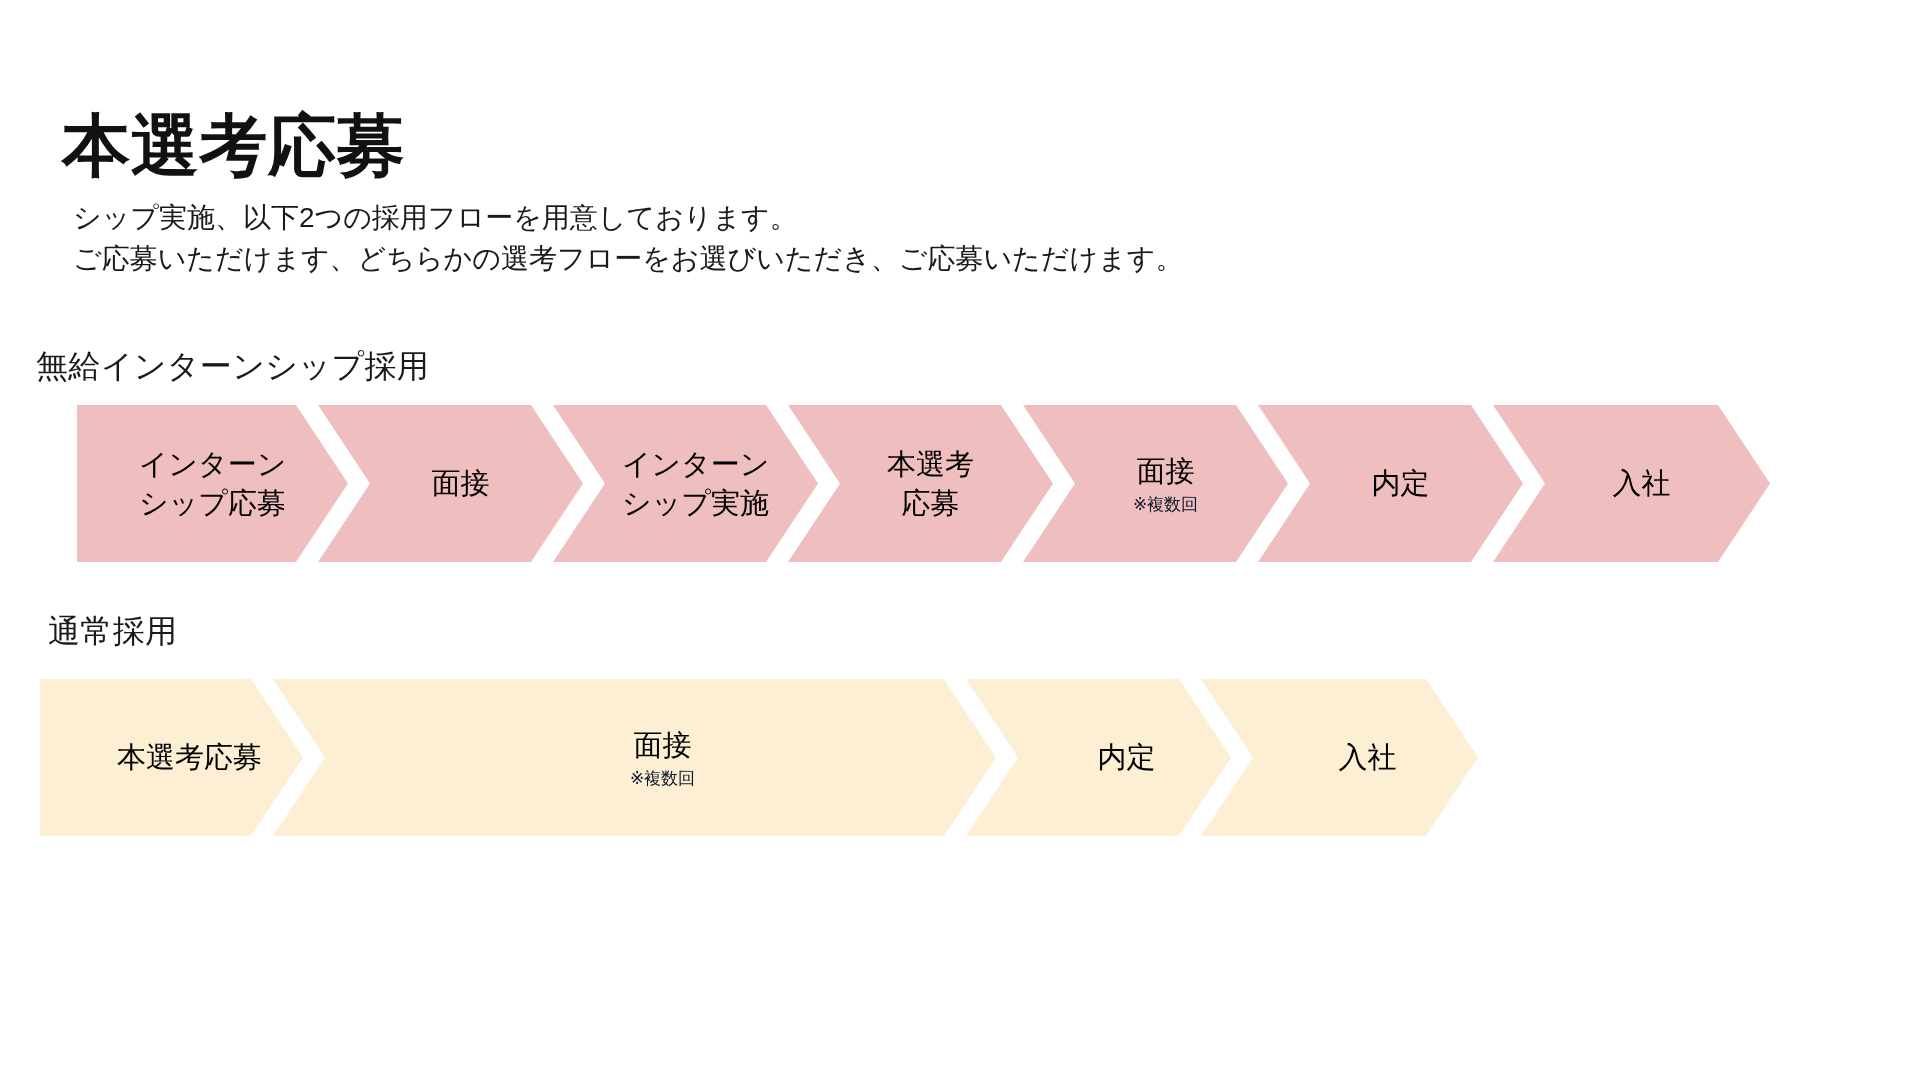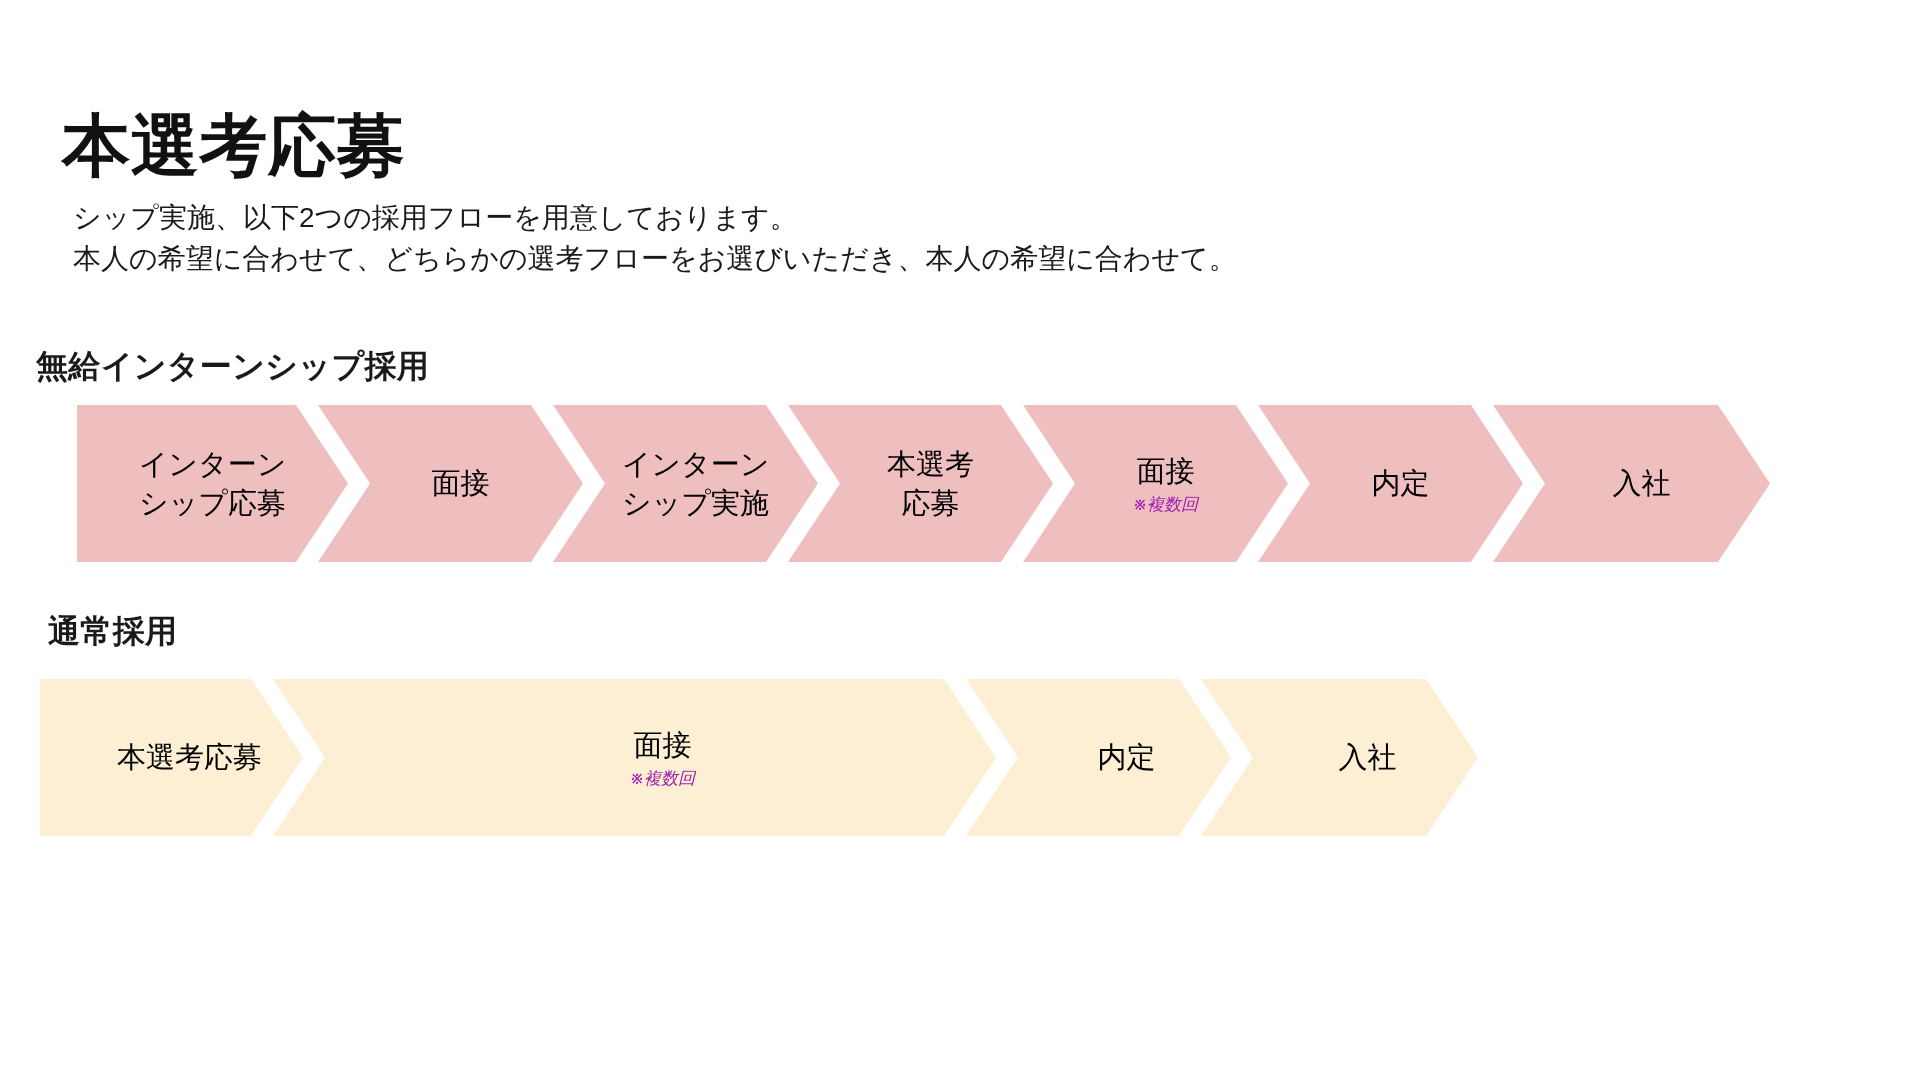--- a/index.html
+++ b/index.html
@@ -46,21 +46,20 @@
   .intro-line { display: block; }
 
   
   .section-heading {
     position: absolute;
     font-size: 32px;
     line-height: 1.2;
     color: #1a1a1a;
     white-space: nowrap;
     letter-spacing: 0.01em;
-    font-weight: bold;
   }
   #heading-internship { left: 36px; top: 347px; }
   #heading-standard   { left: 48px; top: 612px; }
 
   
   .flow-row {
     position: absolute;
     left: 40px;
     height: 157px;
     display: flex;
@@ -102,40 +101,39 @@
     color: #000000;
     white-space: pre-line;
     padding: 0 6px;
     position: relative;
     z-index: 2;
   }
   .chev-sub {
     font-size: 17px;
     line-height: 1.25;
     text-align: left;
-    color: #a21caf;
+    color: #0f172a;
     margin-top: 3px;
     position: relative;
     z-index: 2;
-    font-style: italic;
   }
   
   .chev.notched .chev-label,
   .chev.notched .chev-sub { transform: translateX(10px); }
 </style>
 </head>
 <body>
 
 <div class="page">
 
   <h1 class="page-title">本選考応募</h1>
 
   <div class="intro">
     <span class="intro-line">シップ実施、以下2つの採用フローを用意しております。</span>
-    <span class="intro-line">本人の希望に合わせて、どちらかの選考フローをお選びいただき、本人の希望に合わせて。</span>
+    <span class="intro-line">ご応募いただけます、どちらかの選考フローをお選びいただき、ご応募いただけます。</span>
   </div>
 
   <div class="section-heading" id="heading-internship">無給インターンシップ採用</div>
 
   <div class="flow-row row-pink" id="flow-internship">
       <div class="chev first" style="width: 271px;">
         <div class="chev-label">インターン
 シップ応募</div>
       </div>
       <div class="chev notched" style="width: 265px;">

